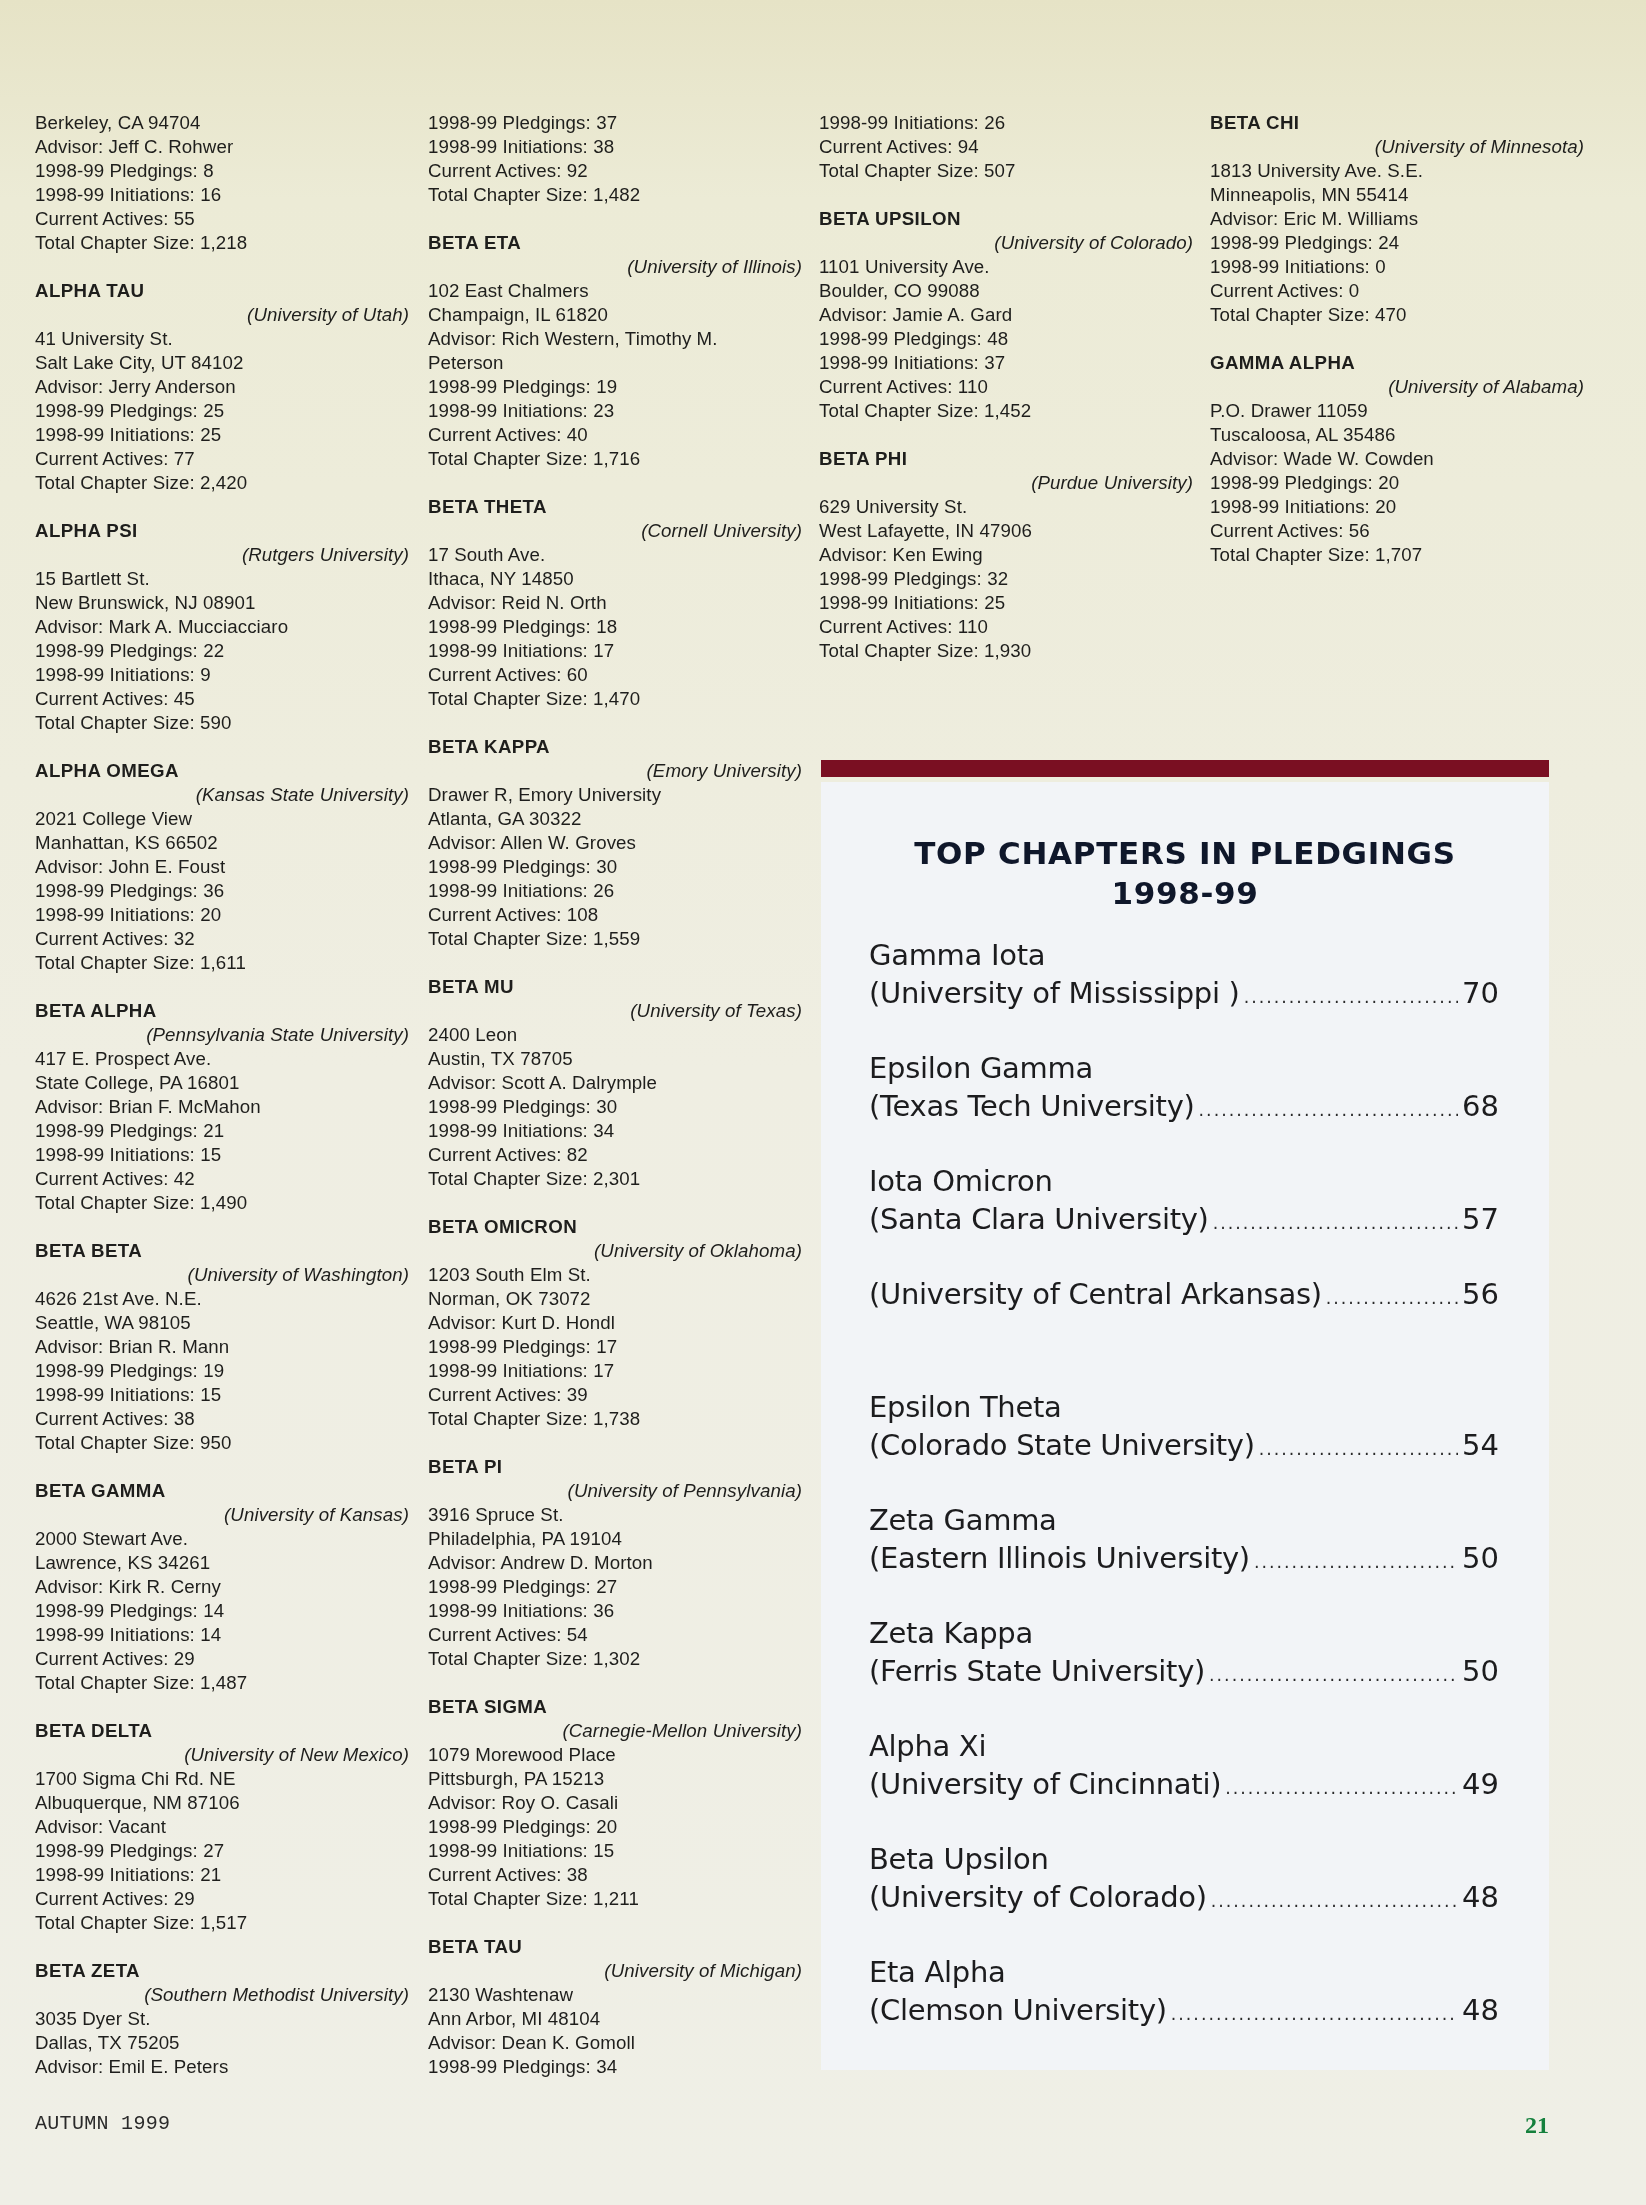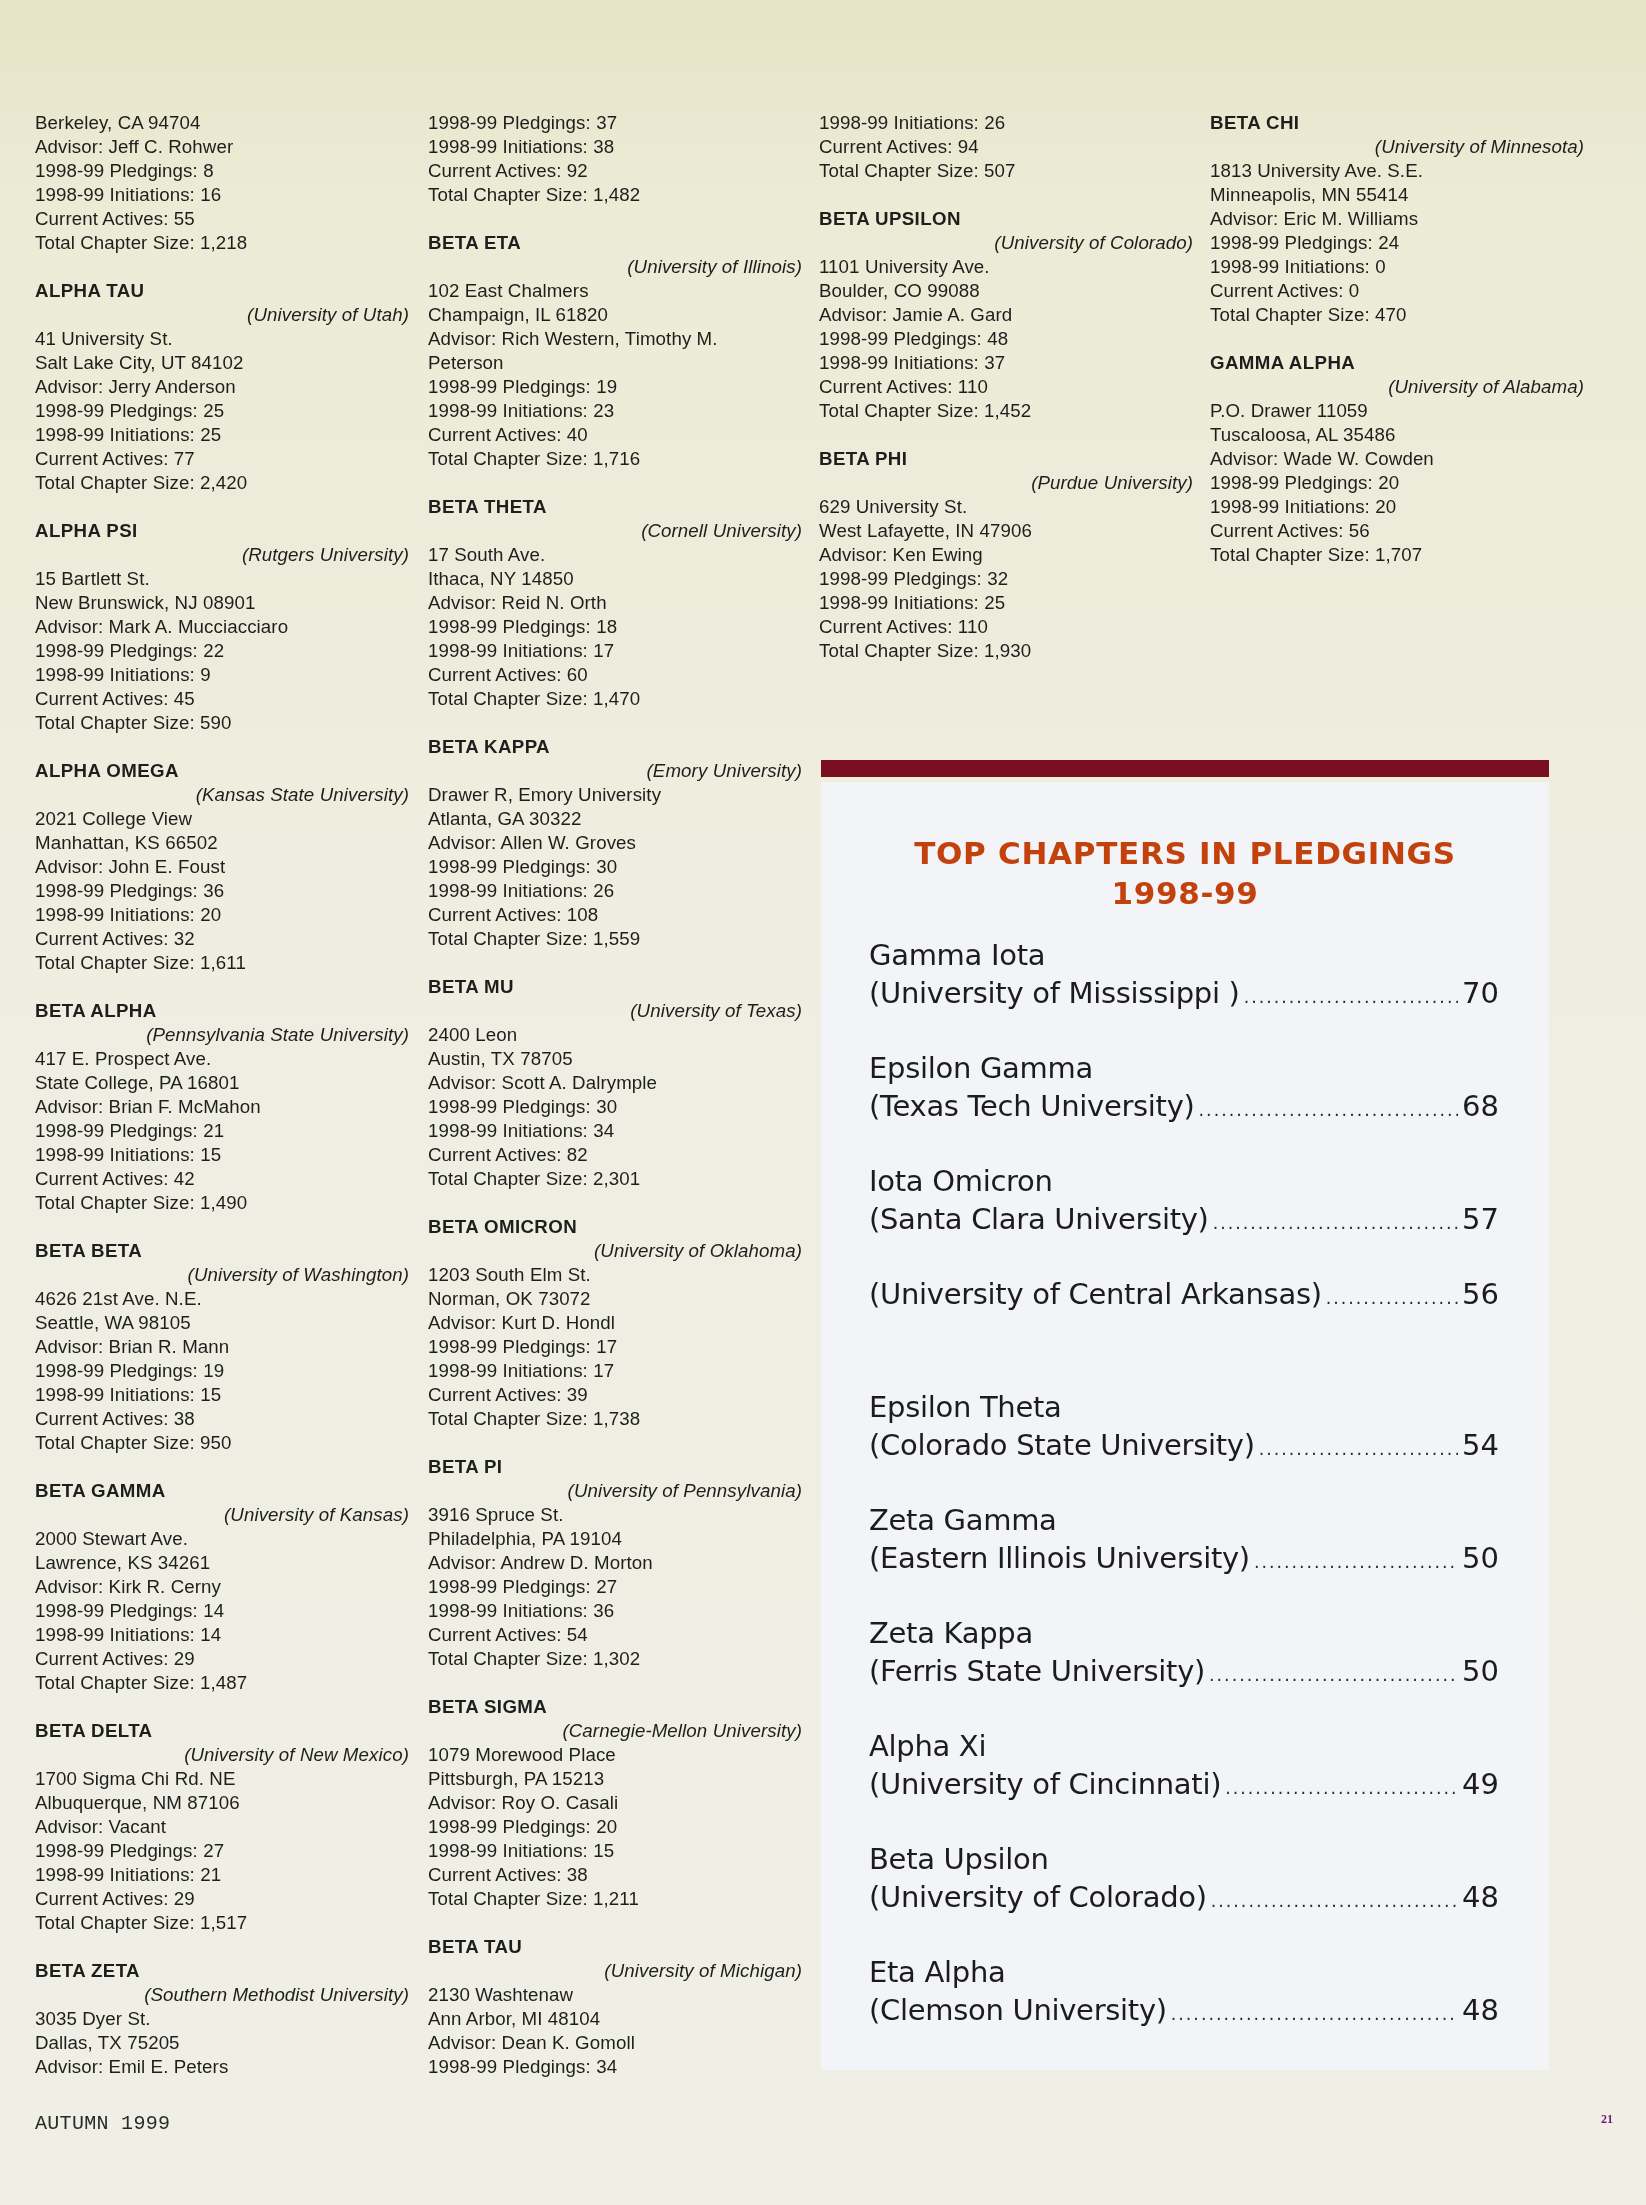--- a/index.html
+++ b/index.html
@@ -27,21 +27,21 @@
     position: absolute; left: 821px; top: 760px; width: 728px; height: 17.4px;
     background: #7a0f22;
   }
   .box {
     position: absolute; left: 821px; top: 782px; width: 728px; height: 1288px;
     background: #f2f4f7;
   }
   .box-title {
     position: absolute; left: 0; top: 51px; width: 100%; text-align: center;
     font-family: "DejaVu Sans", "Liberation Sans", sans-serif;
-    font-weight: bold; color: #c2410c; font-size: 31px; line-height: 40px;
+    font-weight: bold; color: #0f172a; font-size: 31px; line-height: 40px;
     letter-spacing: 0.7px;
   }
   .top-list {
     position: absolute; left: 48px; top: 154px; width: 630px;
     font-family: "DejaVu Sans", "Liberation Sans", sans-serif;
     font-size: 29px; line-height: 38px; color: #1c1c1e;
   }
   .top-item { height: 113px; }
   .top-item .t-name { display: block; white-space: nowrap; letter-spacing: -0.3px; }
   .top-item .t-row { display: flex; align-items: baseline; white-space: nowrap; letter-spacing: -0.3px; }
@@ -53,23 +53,23 @@
     content: "........................................................................................................................";
   }
   .top-item .t-count { letter-spacing: 0; }
 
   .footer-left {
     position: absolute; left: 35px; top: 2112px;
     font-family: Liberation Mono, monospace; font-size: 20px; letter-spacing: 0.3px;
     color: #2a2a2a;
   }
   .footer-right {
-    position: absolute; left: 1601px; top: 2112px;
-    font-family: "Liberation Serif", "DejaVu Serif", serif; font-size: 12px; font-weight: bold;
-    color: #701a75;
+    position: absolute; left: 1525px; top: 2112px;
+    font-family: "Liberation Serif", "DejaVu Serif", serif; font-size: 24px; font-weight: bold;
+    color: #15803d;
   }
 </style>
 </head>
 <body>
 
 <div class="col col1">
     <div class="entry">
       <span class="line">Berkeley, CA 94704</span>
       <span class="line">Advisor: Jeff C. Rohwer</span>
       <span class="line">1998-99 Pledgings: 8</span>

